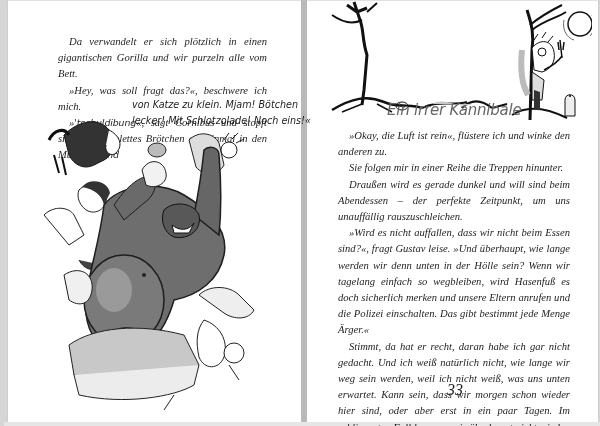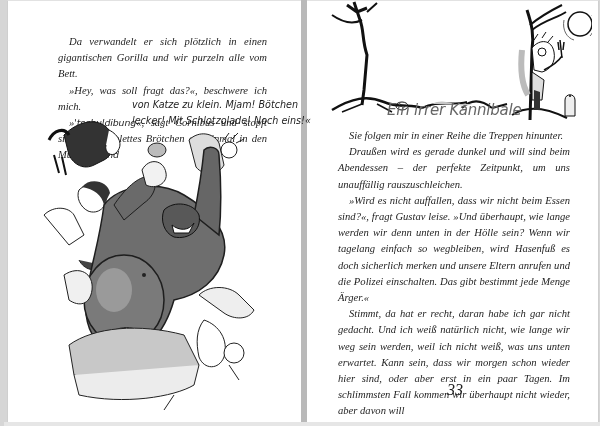--- a/index.html
+++ b/index.html
@@ -121,20 +121,21 @@
     <path d="M238 40 L240 58 M236 42 L237 50 M242 42 L241 50" stroke="#111" stroke-width="1.5"></path>
     <path d="M200 50 C198 70,200 85,206 95" fill="none" stroke="#bbb" stroke-width="6"></path>
 
     <path d="M243 100 C243 93,253 93,253 100 L253 116 L243 116 Z" fill="#eee" stroke="#111"></path>
     <circle cx="248" cy="96" r="1" fill="#111"></circle>
   </svg>
 
   <div class="chapter-title">Ein irrer Kannibale</div>
 
   <div class="text right-text">
+    <p>»Okay, die Luft ist rein«, flüstere ich und winke den anderen zu.</p>
     <p>Sie folgen mir in einer Reihe die Treppen hinunter.</p>
     <p>Draußen wird es gerade dunkel und will sind beim Abendessen – der perfekte Zeitpunkt, um uns unauffällig rauszuschleichen.</p>
     <p>»Wird es nicht auffallen, dass wir nicht beim Essen sind?«, fragt Gustav leise. »Und überhaupt, wie lange werden wir denn unten in der Hölle sein? Wenn wir tagelang einfach so wegbleiben, wird Hasenfuß es doch sicherlich merken und unsere Eltern anrufen und die Polizei einschalten. Das gibt bestimmt jede Menge Ärger.«</p>
     <p>Stimmt, da hat er recht, daran habe ich gar nicht gedacht. Und ich weiß natürlich nicht, wie lange wir weg sein werden, weil ich nicht weiß, was uns unten erwartet. Kann sein, dass wir morgen schon wieder hier sind, oder aber erst in ein paar Tagen. Im schlimmsten Fall kommen wir überhaupt nicht wieder, aber davon will</p>
   </div>
 
   <div class="page-number">33</div>
 </div>
 
 </body></html>

